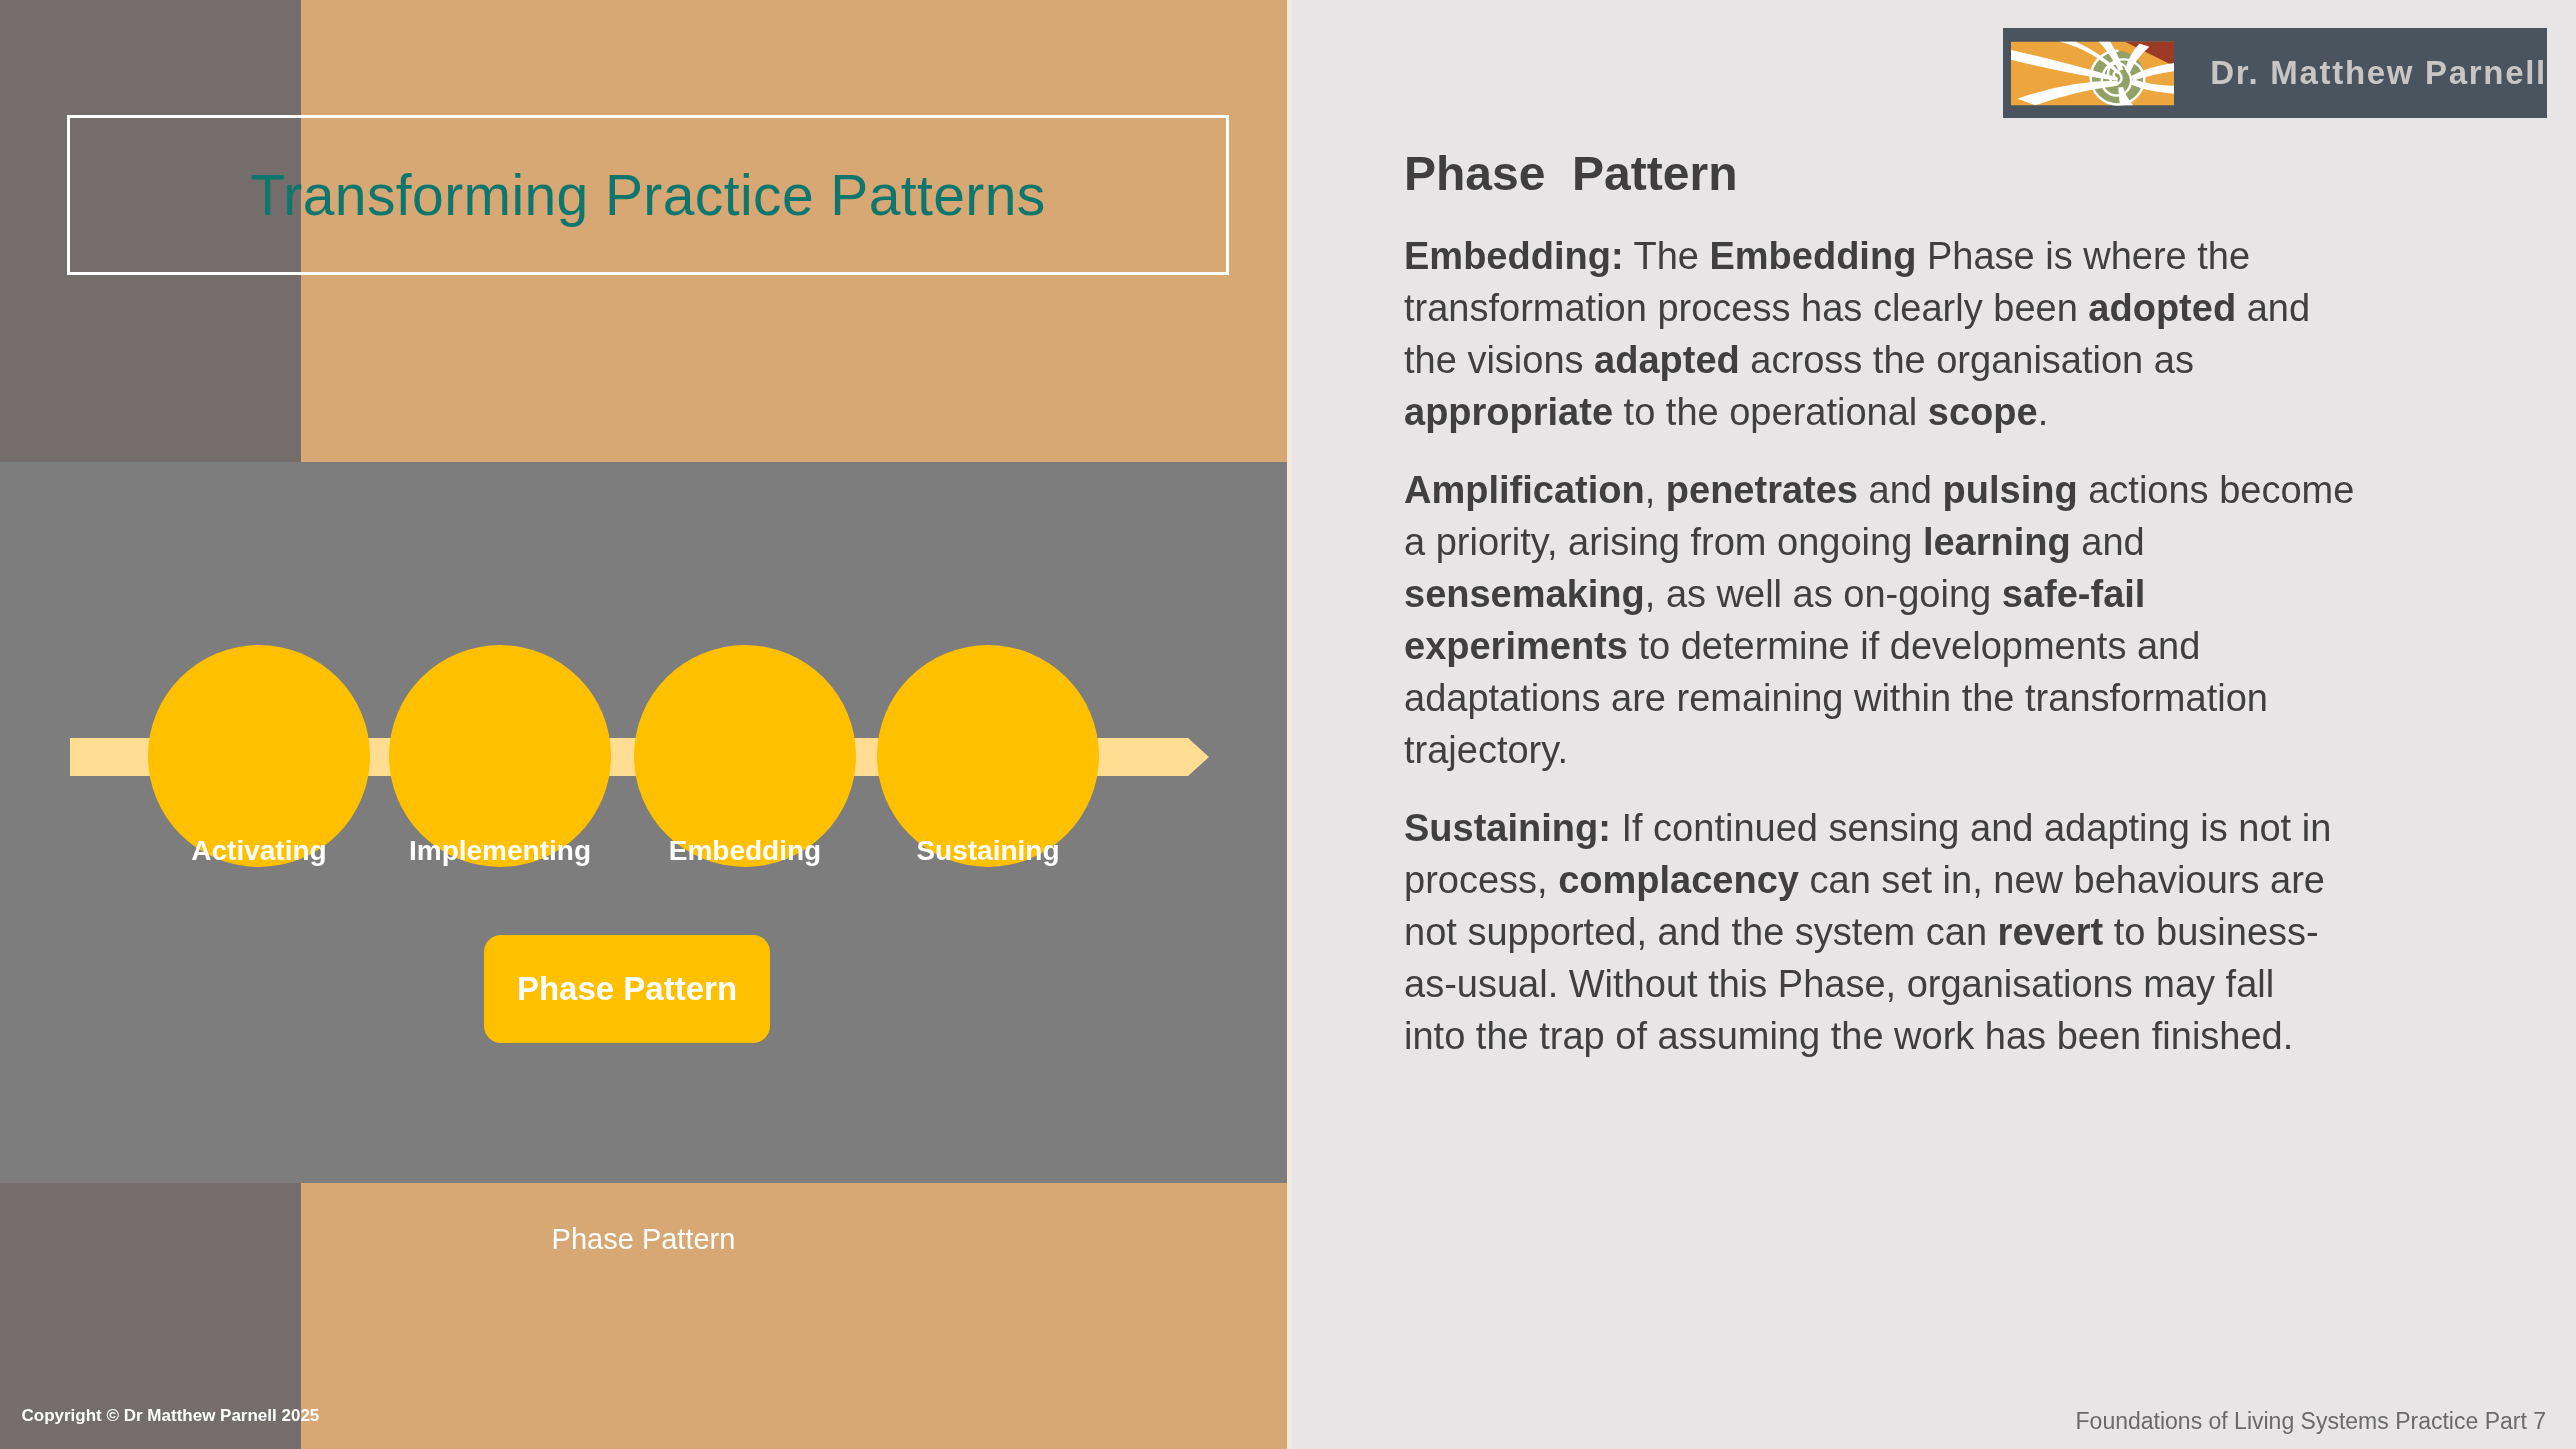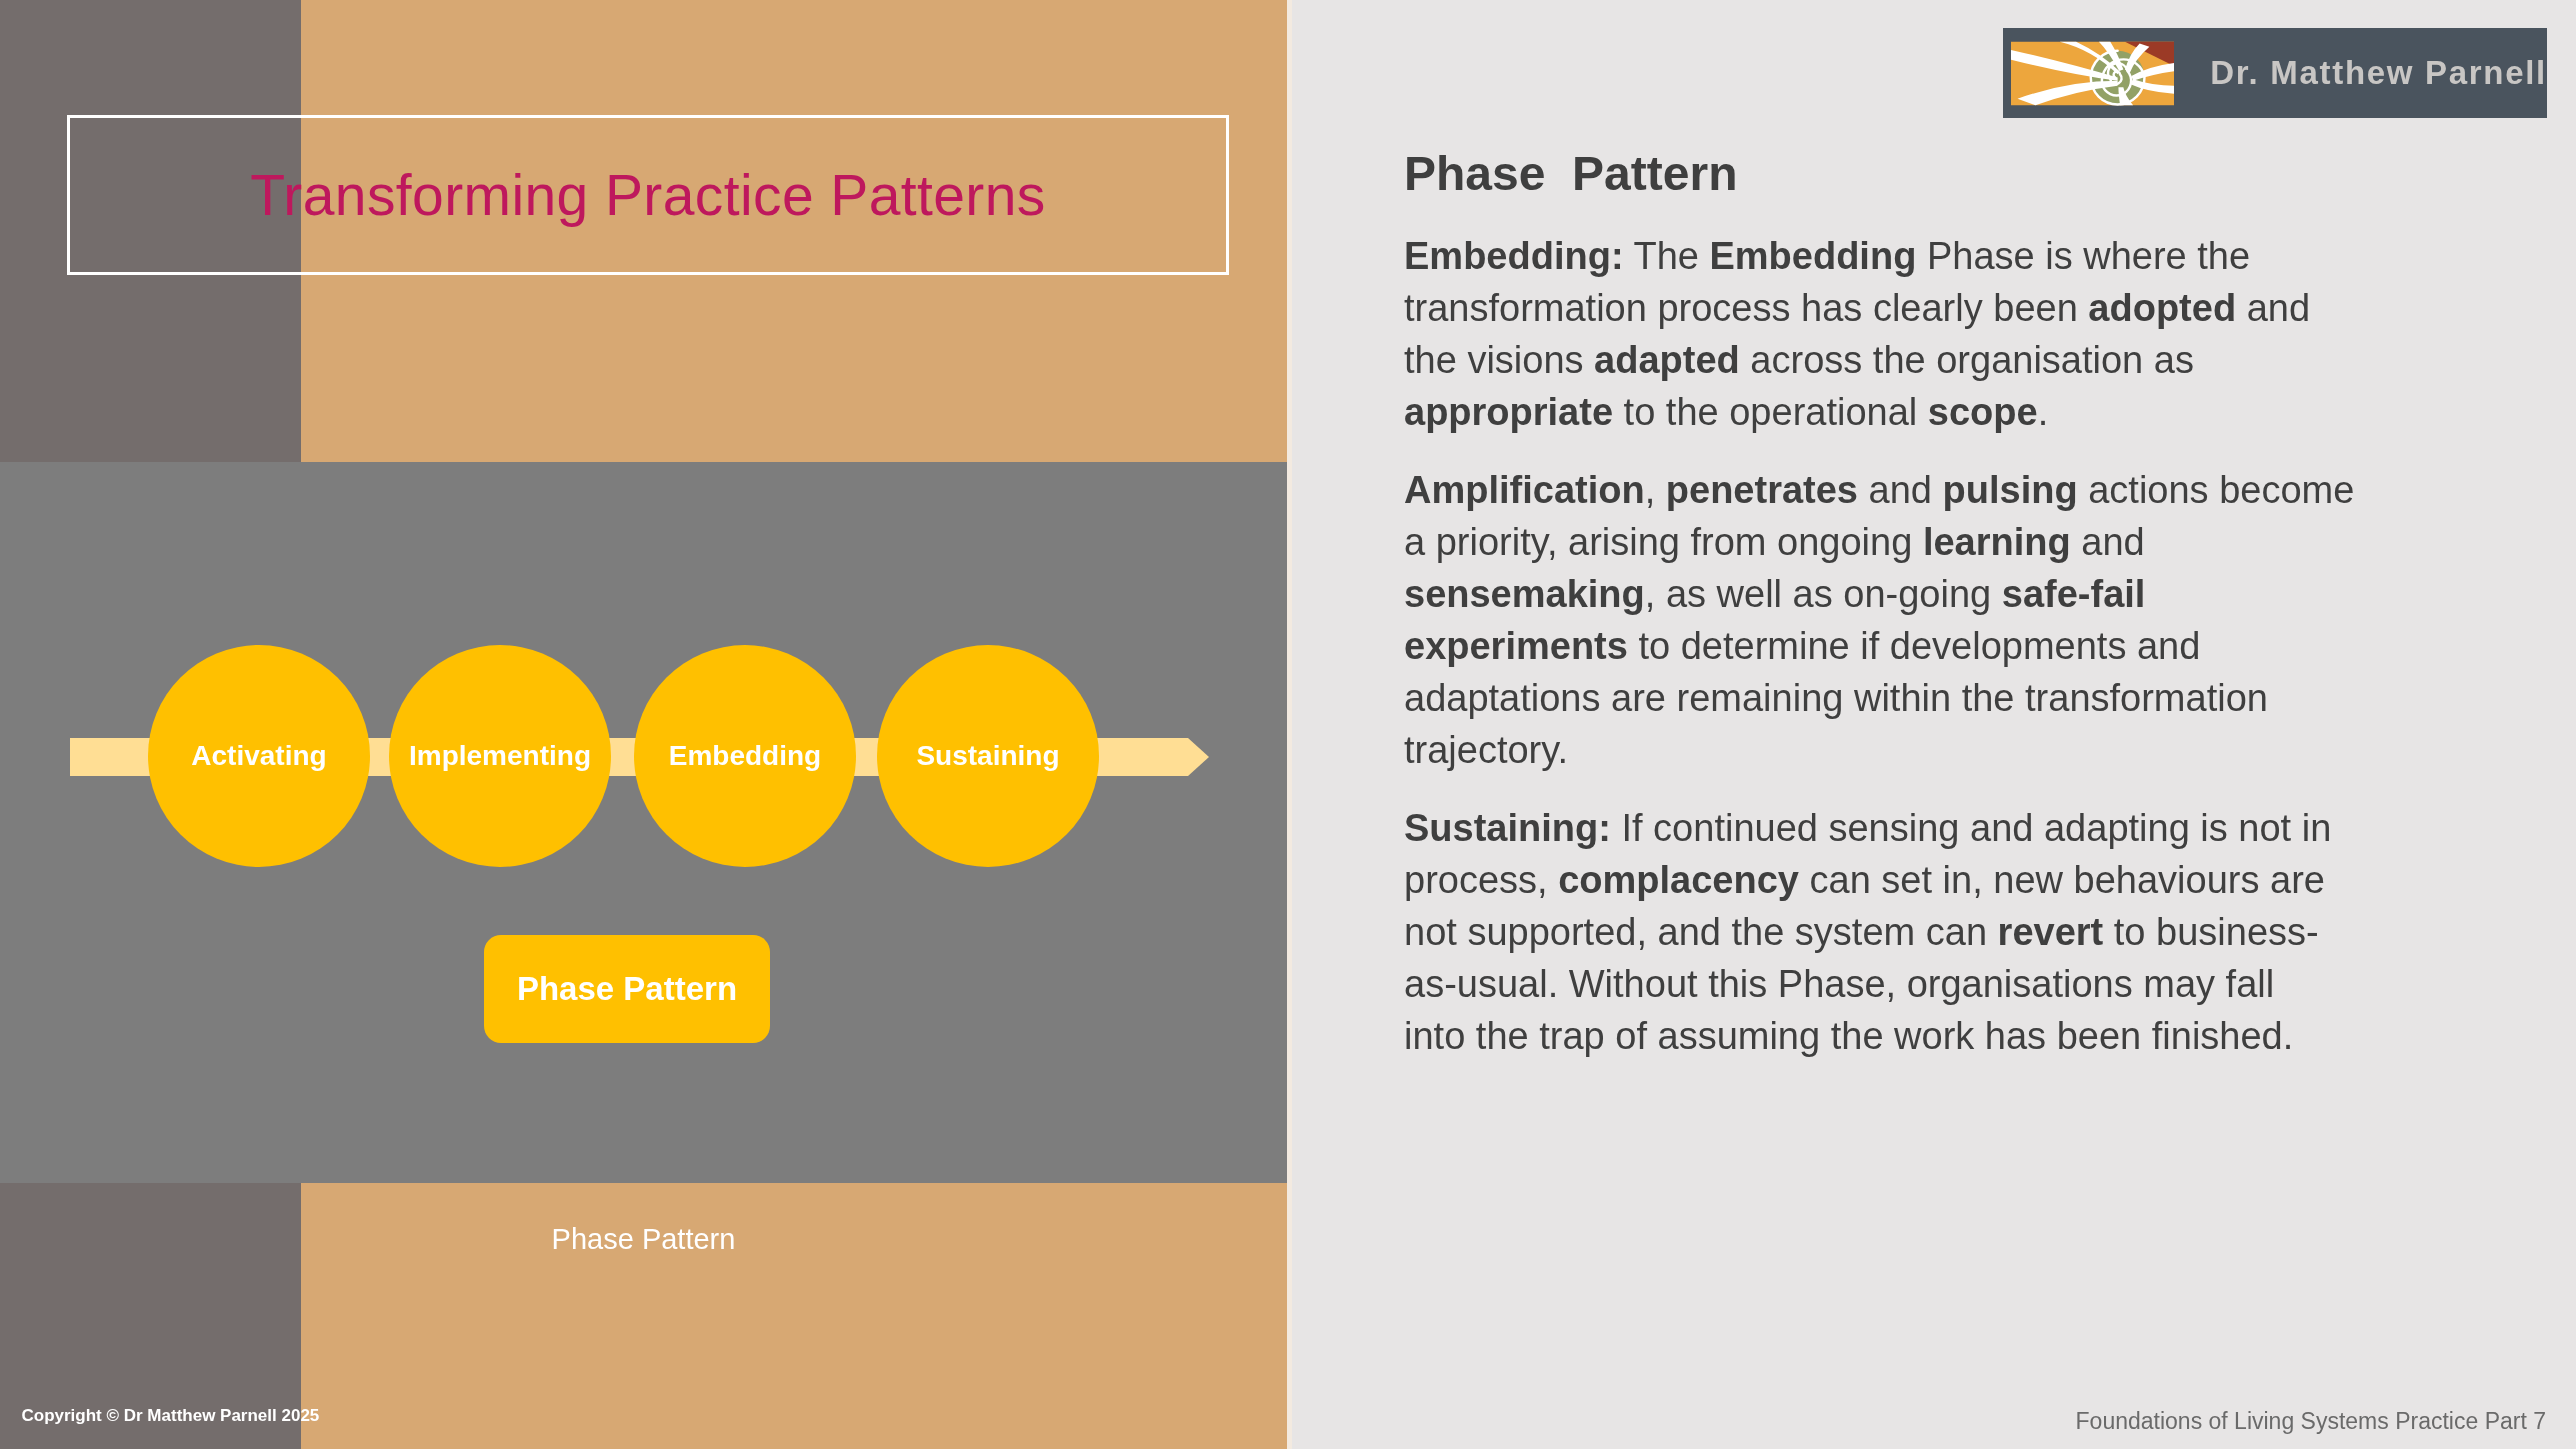--- a/index.html
+++ b/index.html
@@ -13,29 +13,29 @@
   .block-dark-top{position:absolute;left:0;top:0;width:301px;height:462px;background:#746D6C;}
   .block-dark-bottom{position:absolute;left:0;top:1183px;width:301px;height:266px;background:#746D6C;}
   .band-gray{position:absolute;left:0;top:462px;width:1287px;height:721px;background:#7D7D7D;}
   .divider{position:absolute;left:1287px;top:0;width:5.2px;height:1449px;background:#F3EAE0;}
 
   .title-box{
     position:absolute;left:67px;top:115px;width:1162px;height:160px;
     border:3.4px solid #FFFFFF;box-sizing:border-box;
     display:flex;align-items:center;justify-content:center;
   }
-  .title-text{color:#be185d;font-size:57px;font-weight:400;letter-spacing:0.4px;white-space:nowrap;}
+  .title-text{color:#0f766e;font-size:57px;font-weight:400;letter-spacing:0.4px;white-space:nowrap;}
 
   .arrow{
     position:absolute;left:70px;top:738px;width:1139px;height:38px;background:#FFDE94;
     clip-path:polygon(0 0,1118px 0,100% 50%,1118px 100%,0 100%);
   }
   .phase-circle{
     position:absolute;top:645px;width:222px;height:222px;border-radius:50%;
-    background:#FFC000;display:flex;align-items:center;justify-content:center;
+    background:#FFC000;display:flex;align-items:flex-end;justify-content:center;
   }
   .phase-circle.c0{left:148px;} .phase-circle.c1{left:389px;}
   .phase-circle.c2{left:634px;} .phase-circle.c3{left:877px;}
   .phase-circle .lbl{color:#FFFFFF;font-size:28px;font-weight:700;white-space:nowrap;}
 
   .phase-button{
     position:absolute;left:484px;top:935px;width:286px;height:108px;border-radius:17px;
     background:#FFC000;display:flex;align-items:center;justify-content:center;
   }
   .phase-button .lbl{color:#FFFFFF;font-size:33px;font-weight:700;white-space:nowrap;}

